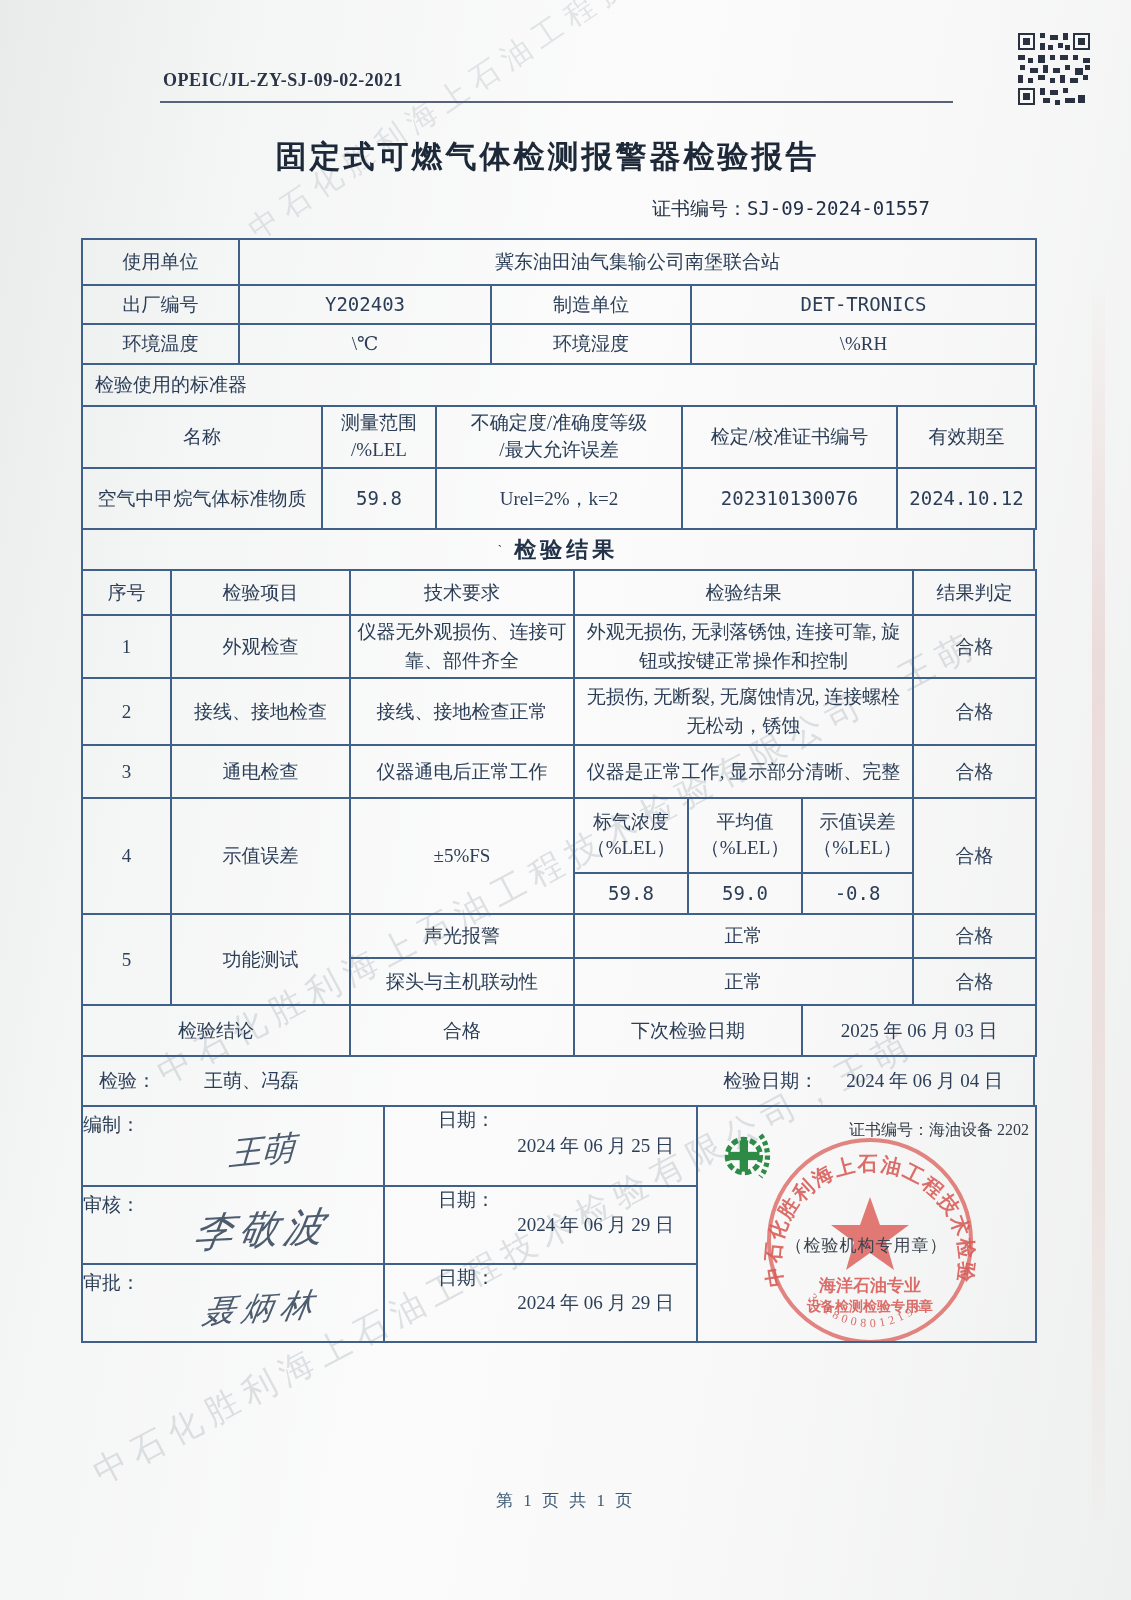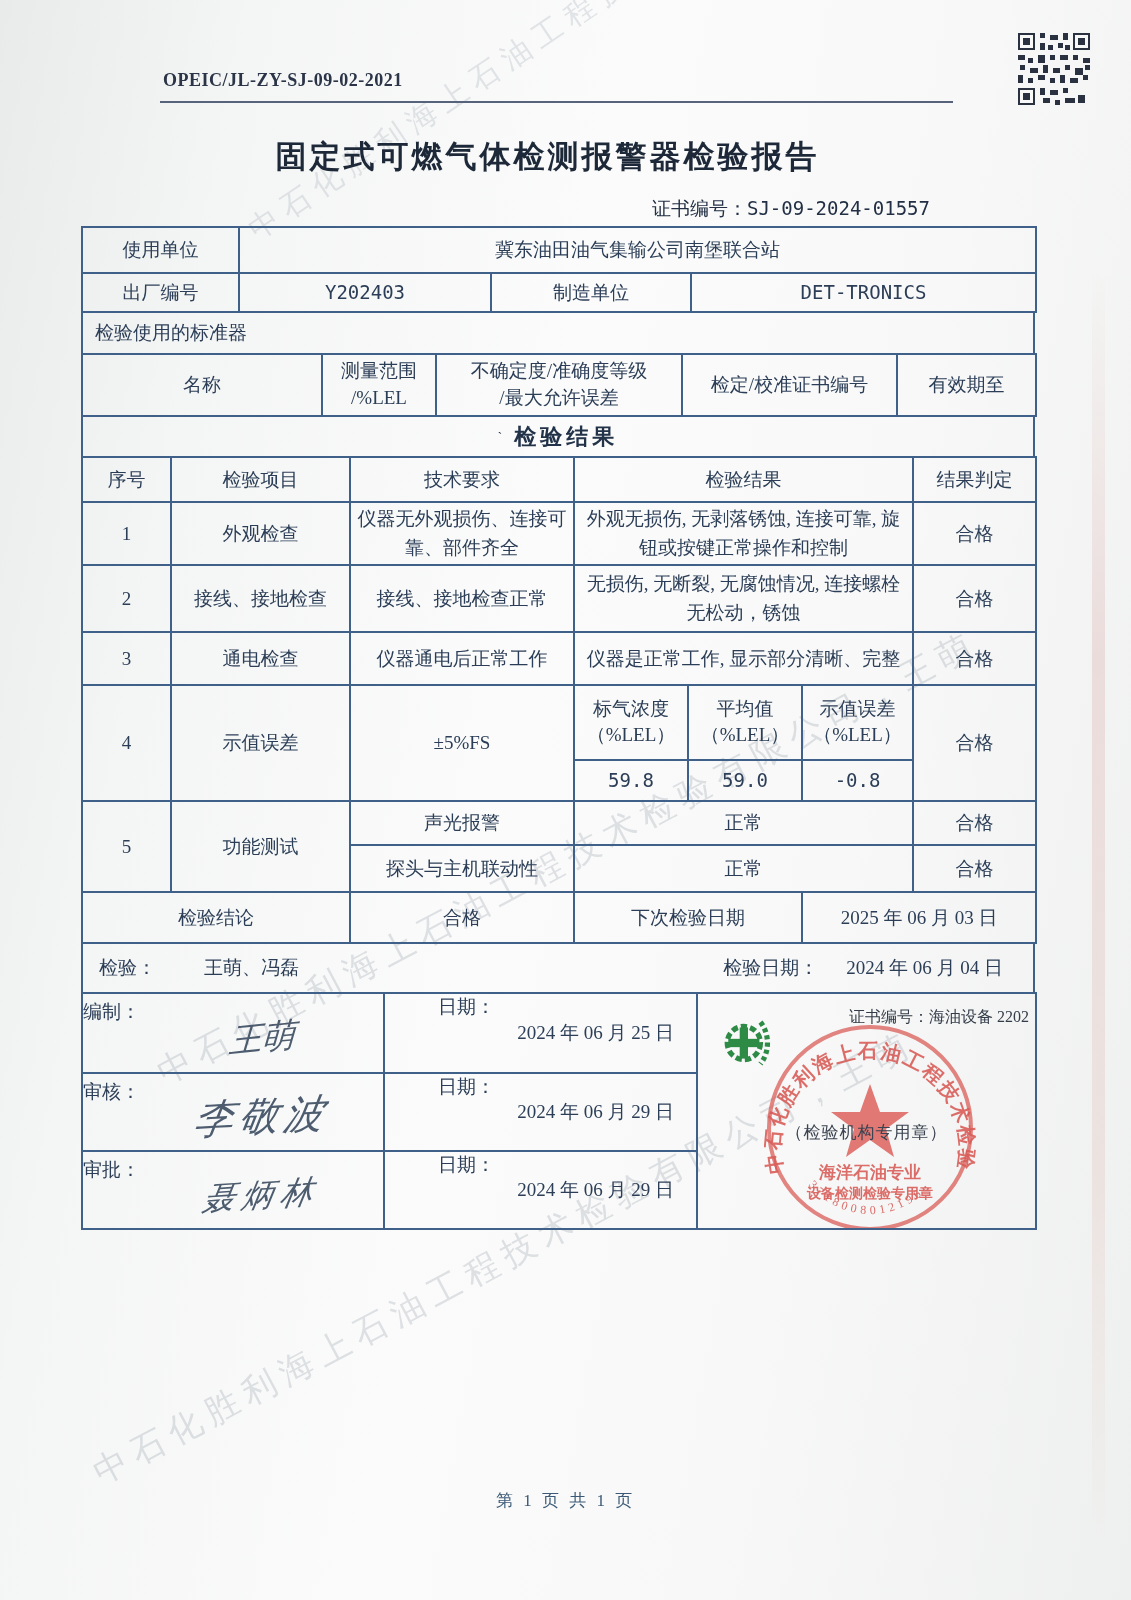--- a/index.html
+++ b/index.html
@@ -25,21 +25,21 @@
   #doc-code{position:absolute;left:163px;top:70px;font-size:18px;font-weight:bold;color:#2b3547;letter-spacing:.5px;z-index:2;}
   #head-rule{position:absolute;left:160px;top:101px;width:793px;height:2px;background:#57637a;z-index:2;}
   #qr{position:absolute;left:1018px;top:32px;z-index:2;}
   #title{position:absolute;left:0;right:36px;top:136px;text-align:center;font-size:31px;font-weight:bold;color:#1d2838;letter-spacing:3px;z-index:2;}
   #cert-line{position:absolute;right:201px;top:196px;font-size:19px;color:#222f44;z-index:2;}
   #footer{position:absolute;left:0;right:0;top:1489px;text-align:center;font-size:17px;letter-spacing:3px;color:#3c5a77;z-index:2;}
   #scan-edge{position:absolute;left:1092px;top:270px;width:13px;height:1280px;z-index:1;
     background:linear-gradient(to bottom,rgba(226,186,186,0),rgba(221,176,176,.35) 30%,rgba(224,186,178,.28) 70%,rgba(230,205,198,0));}
   #sheet{position:absolute;left:81px;top:222px;width:954px;z-index:2;}
   table{border-collapse:collapse;table-layout:fixed;width:954px;margin-top:-2px;}
-  #t1{margin-top:4px;border-radius:9px;}
+  #t1{margin-top:16px;border-radius:9px;}
   td{border:2px solid var(--line);text-align:center;vertical-align:middle;
      font-size:19px;color:var(--ink2);padding:1px 4px;line-height:1.35;overflow:hidden;}
   .lh2 td{line-height:1.55;}
   .rh42 td{height:42px}.rh68 td{height:64px}.rh39 td{height:35px}.rh40 td{height:36px}
   .rh41 td{height:37px}.rh62 td{height:58px}.rh61 td{height:57px}.rh45 td{height:41px}
   .rh60 td{height:56px}.rh67 td{height:63px}.rh53 td{height:49px}.rh75 td{height:71px}
   .rh41b td{height:37px}.rh44 td{height:40px}.rh47 td{height:43px}.rh51 td{height:47px}
   .rh82 td{height:78px}.rh80 td{height:76px}
   .divrow{border:2px solid var(--line);margin-top:-2px;display:flex;align-items:center;
      font-size:19px;color:var(--ink2);background:transparent;}
@@ -141,20 +141,26 @@
           <tr class="rh42">
         <td>使用单位</td>
         <td colspan="3">冀东油田油气集输公司南堡联合站</td>
       </tr>
       <tr class="rh39">
         <td>出厂编号</td>
         <td class="mono">Y202403</td>
         <td>制造单位</td>
         <td class="mono">DET-TRONICS</td>
       </tr>
+      <tr class="rh40">
+        <td>环境温度</td>
+        <td>\℃</td>
+        <td>环境湿度</td>
+        <td>\%RH</td>
+      </tr>
     </tbody>
       </table>
 
     <div class="divrow" id="std-title-row">检验使用的标准器</div>
 
     <table>
       <colgroup>
           <col style="width:240px">
           <col style="width:114px">
           <col style="width:246px">
@@ -167,20 +173,27 @@
         <td class="two-line">
           <div>测量范围</div>
           <div>/%LEL</div>
         </td>
         <td class="two-line">
           <div>不确定度/准确度等级</div>
           <div>/最大允许误差</div>
         </td>
         <td>检定/校准证书编号</td>
         <td>有效期至</td>
+      </tr>
+      <tr class="rh61 lh2">
+        <td>空气中甲烷气体标准物质</td>
+        <td class="mono">59.8</td>
+        <td>Urel=2%，k=2</td>
+        <td class="mono">202310130076</td>
+        <td class="mono">2024.10.12</td>
       </tr>
     </tbody>
       </table>
 
     <div class="divrow" id="results-title-row">
       <span style="font-size:13px;font-weight:normal;margin-right:8px;">`</span>
       <span>检验结果</span>
     </div>
 
     <table>

